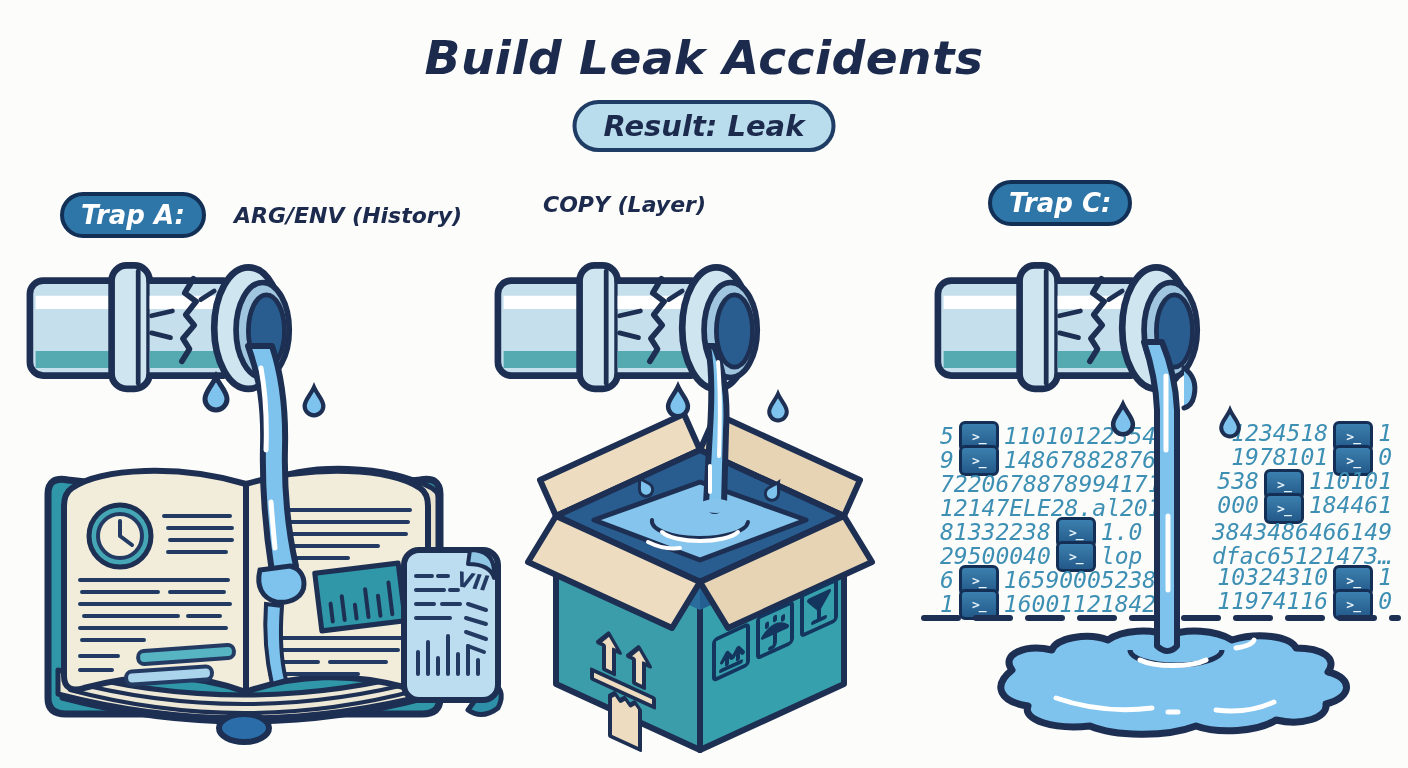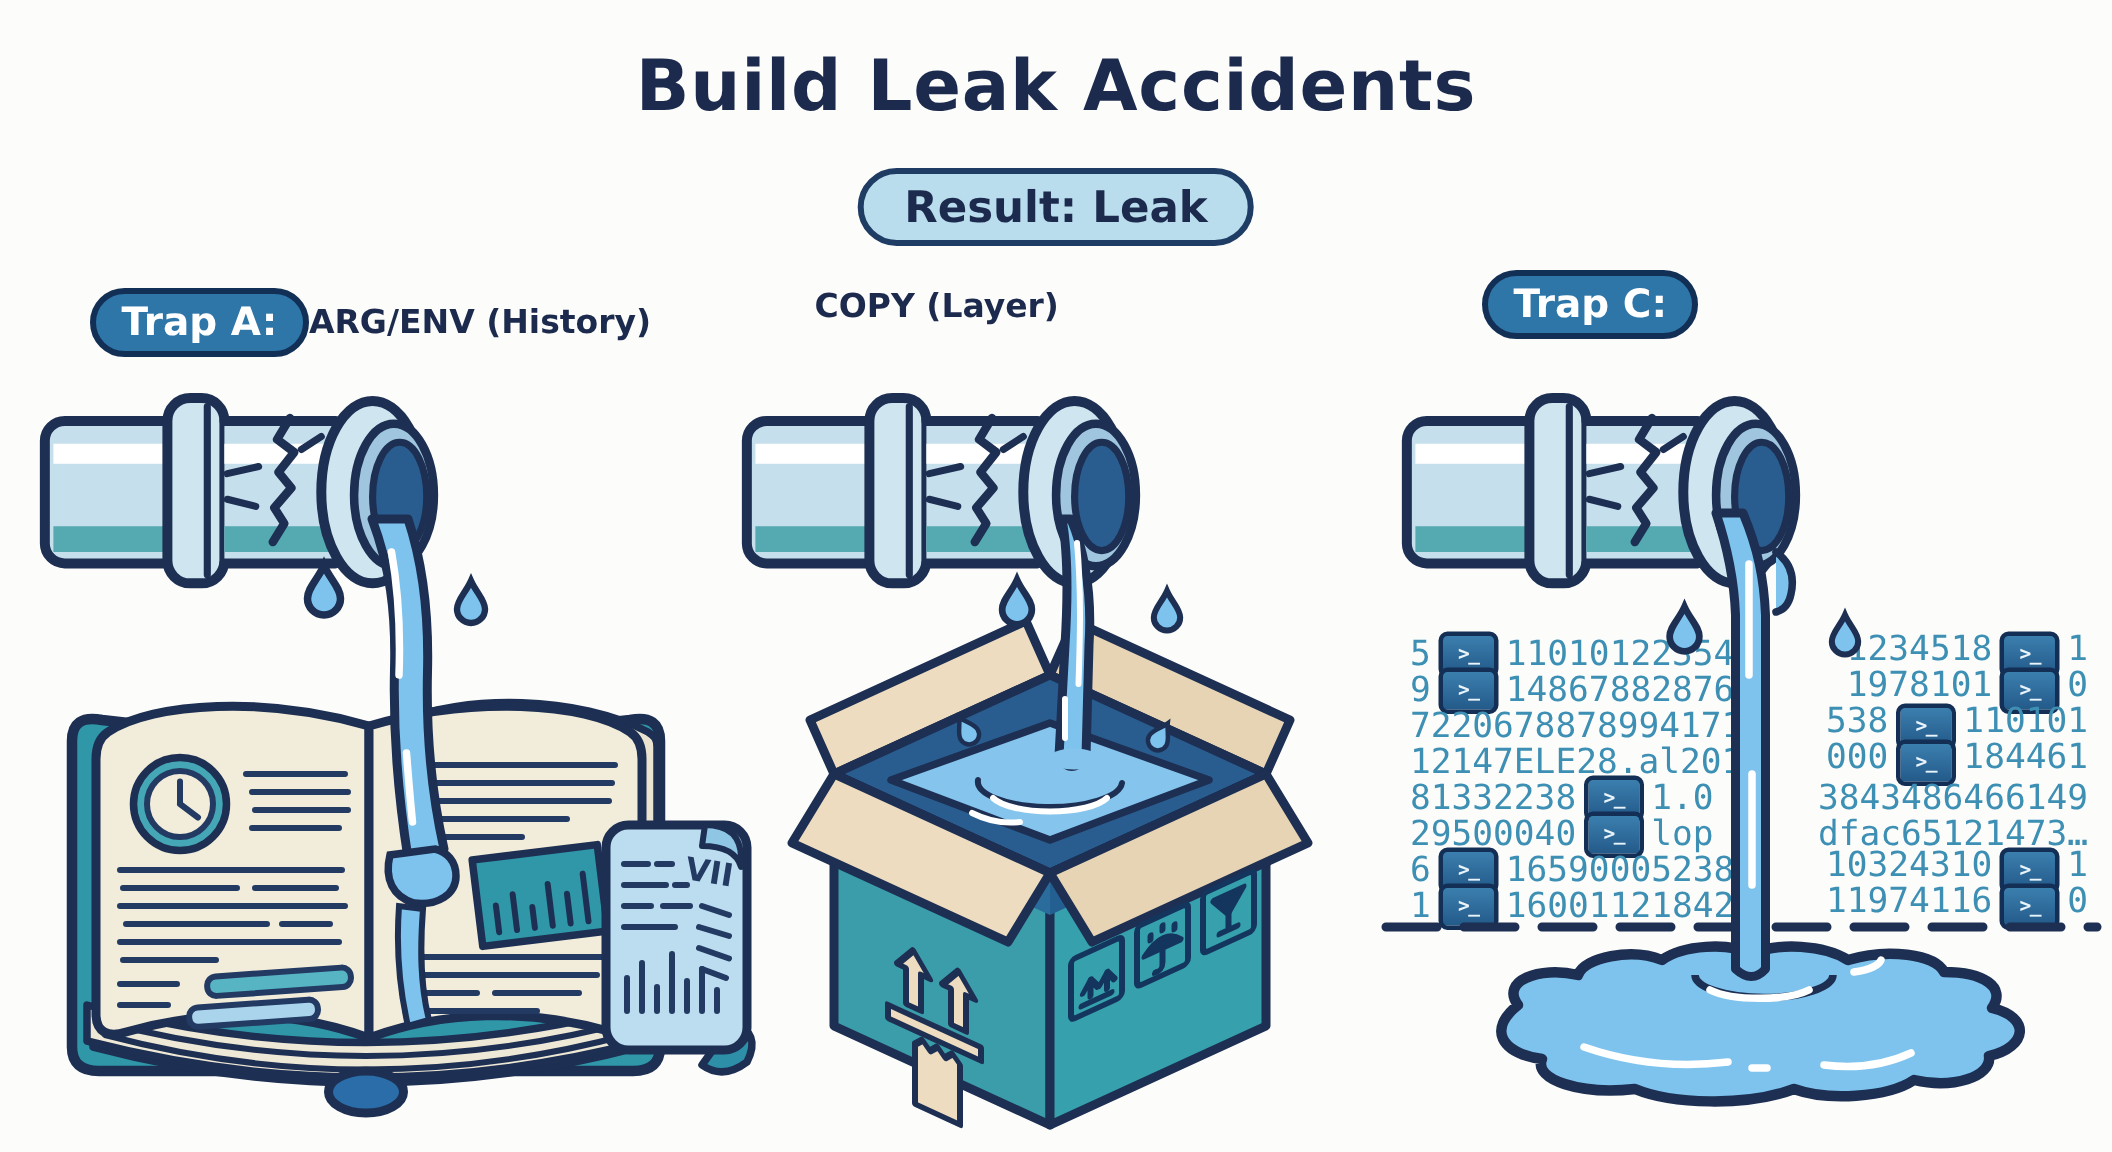--- a/index.html
+++ b/index.html
@@ -2,33 +2,33 @@
 <html><head>
 <meta charset="utf-8">
 <style>
   html,body{margin:0;padding:0;}
   body{
     width:1408px;height:768px;position:relative;overflow:hidden;
     background:#fcfcfa;
     font-family:"DejaVu Sans","Liberation Sans",sans-serif;
     color:#1c2a4e;
   }
-  .stage{position:absolute;inset:0;}
+  .stage{position:absolute;inset:0;font-style:italic;}
   
   .title{
     position:absolute;left:704px;top:30px;transform:translateX(-50%);
     font-size:47px;font-weight:bold;letter-spacing:.5px;color:#1c2a4e;white-space:nowrap;
   }
   .result-pill{
-    position:absolute;left:704px;top:112px;transform:translateX(-50%);
+    position:absolute;left:704px;top:100px;transform:translateX(-50%);
     background:#badded;border:4px solid #1e3c64;border-radius:28px;
     padding:5px 27px;font-size:29px;font-weight:bold;color:#1c2a4e;white-space:nowrap;
   }
   
-  .trap-row{position:absolute;display:flex;align-items:center;gap:0;white-space:nowrap;}
+  .trap-row{position:absolute;display:flex;align-items:center;gap:28px;white-space:nowrap;}
   .trap-row.a{left:60px;top:192px;}
   .trap-row.b{left:543px;top:192px;}
   .trap-row.c{left:988px;top:180px;}
   .trap-pill{
     background:#2e75a8;border:4px solid #122f55;border-radius:26px;
     padding:4px 17px;color:#ffffff;font-size:26px;font-weight:bold;
   }
   .trap-label{font-size:22px;font-weight:bold;color:#1c2a4e;}
   
   .col-svg{position:absolute;pointer-events:none;}

